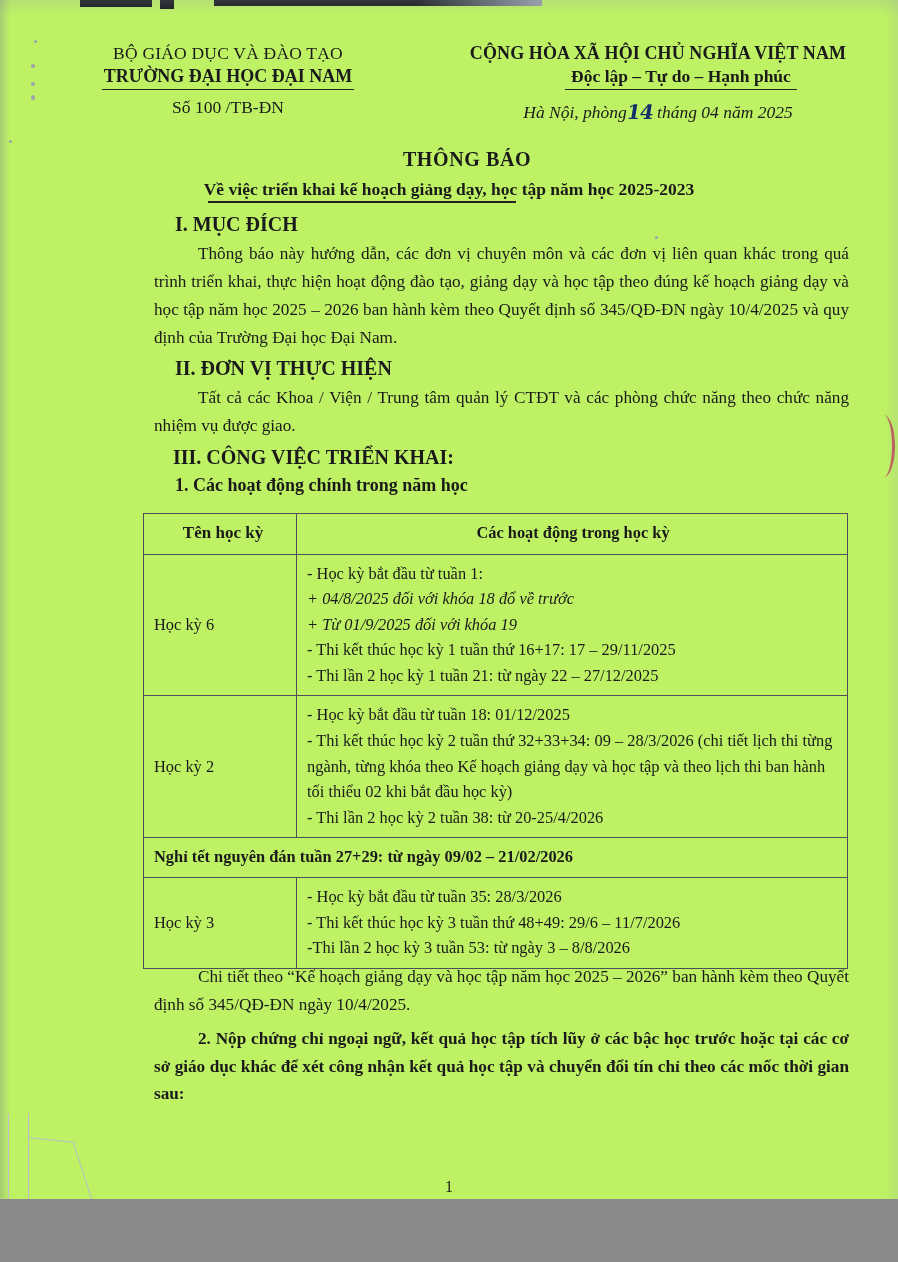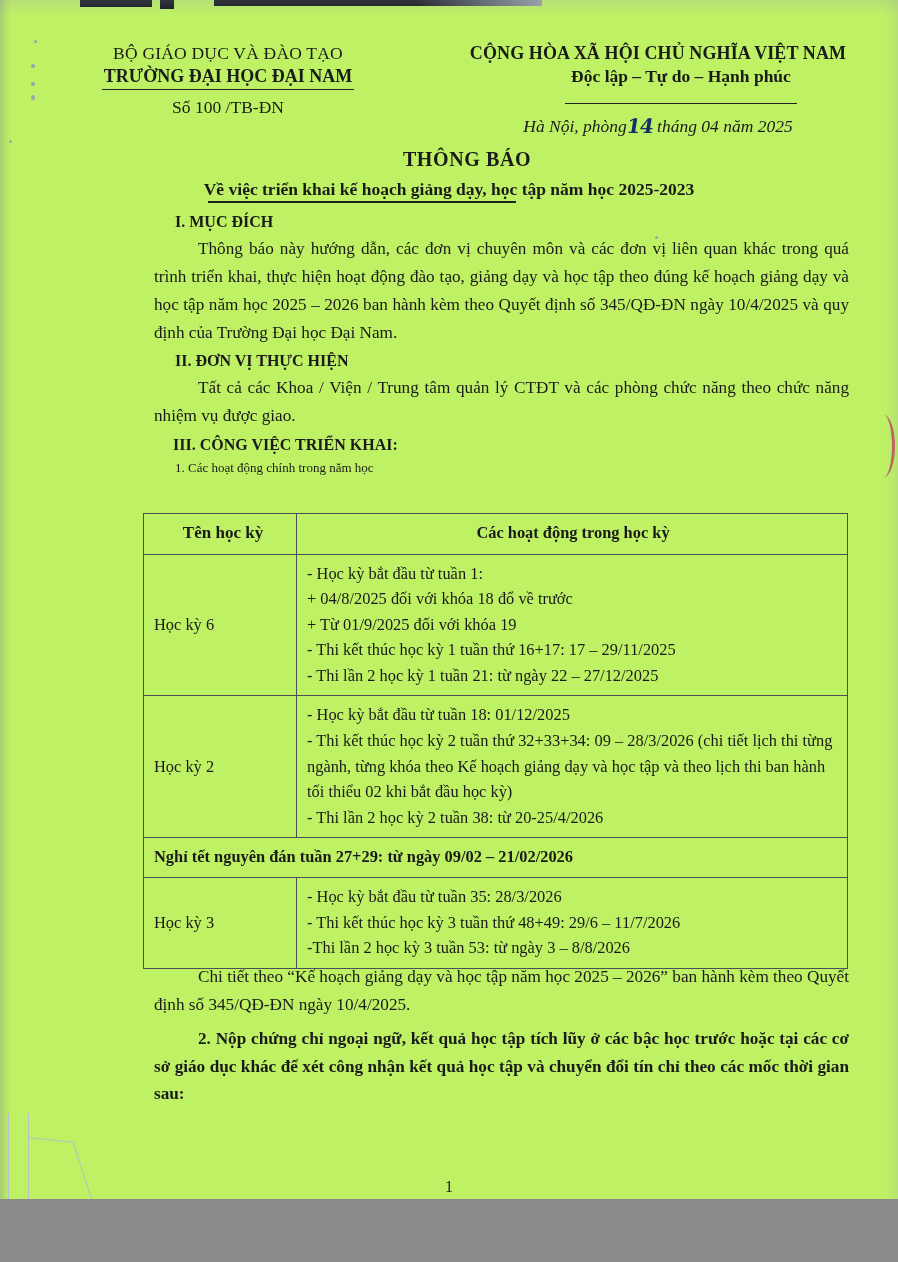--- a/index.html
+++ b/index.html
@@ -97,21 +97,21 @@
     font-size: 18px;
     font-weight: bold;
     letter-spacing: .1px;
     line-height: 1.3;
   }
   .hdr-r2 {
     font-size: 17.5px;
     font-weight: bold;
     display: inline-block;
     border-bottom: 1.6px solid #222;
-    padding: 0 6px 15px 6px;
+    padding: 0 6px 1px 6px;
     line-height: 1.32;
     margin-left: 46px;
   }
   .hdr-date {
     font-size: 17.5px;
     font-style: italic;
     margin-top: 9px;
     white-space: nowrap;
   }
   .handwritten {
@@ -156,29 +156,29 @@
   }
 
   
   .body {
     position: absolute;
     left: 143px;
     top: 213px;
     width: 706px;
   }
   .sec-head {
-    font-size: 16px;
+    font-size: 20px;
     font-weight: bold;
     margin: 0 0 4px 0;
     padding-left: 32px;
   }
   .sec-head.tight { padding-left: 30px; }
   .sec-sub {
-    font-size: 13px;
-    font-weight: normal;
+    font-size: 18px;
+    font-weight: bold;
     padding-left: 32px;
     margin: 6px 0 6px 0;
   }
   p.para {
     font-size: 17.2px;
     line-height: 1.62;
     margin: 0 0 6px 11px;
     text-align: justify;
     text-indent: 44px;
   }
@@ -223,21 +223,21 @@
   td.col-acts {
     text-align: left;
     padding-left: 13px;
   }
   td.tet {
     font-weight: bold;
     font-size: 17px;
     padding: 9px 0 10px 14px;
   }
   .ln-item { display: block; white-space: nowrap; }
-  .ln-item.it { }
+  .ln-item.it { font-style: italic; }
   .ln-item.wrap { white-space: normal; }
 
   
   .page-no {
     position: absolute;
     left: 0; top: 1178px;
     width: 898px;
     text-align: center;
     font-size: 16px;
   }

